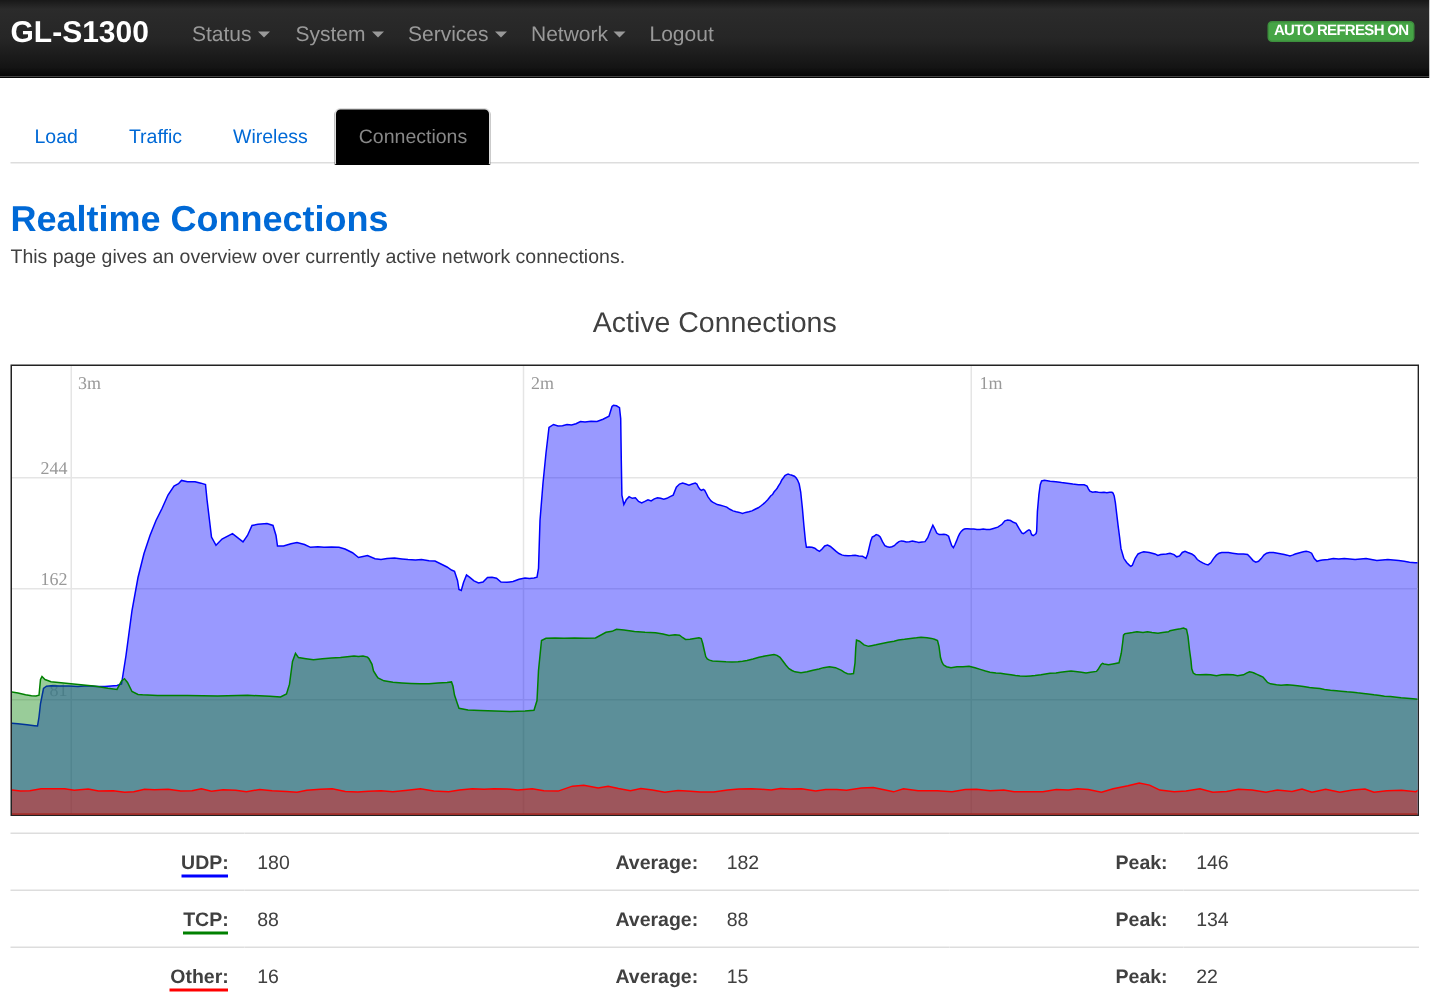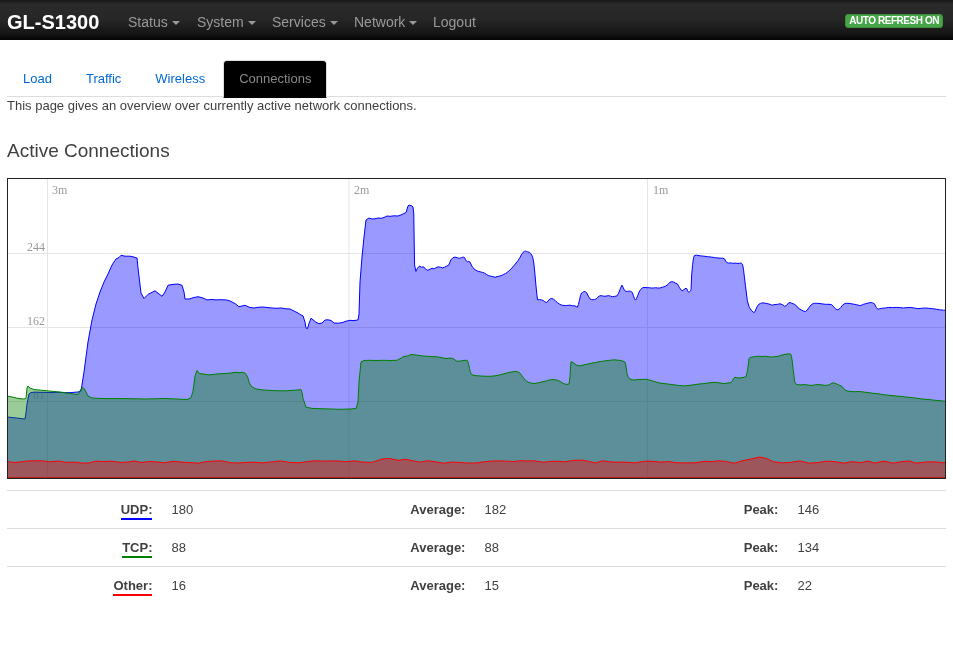--- a/index.html
+++ b/index.html
@@ -1,31 +1,31 @@
 <!DOCTYPE html>
 <html><head>
 <meta charset="utf-8">
 <title>GL-S1300 - Realtime Connections - LuCI</title>
 <style>
 * { box-sizing: border-box; }
 html, body { margin:0; padding:0; background:#fff; font-family:"Liberation Sans", sans-serif; font-size:13px; color:#404040; }
-#navbar { height:40px; background:#252525; background:linear-gradient(to bottom, #181818, #2b2b2b 12%, #262626 50%, #141414 88%, #050505); border-bottom:1px solid #050505; position:relative; }
+#navbar { height:52px; background:#252525; background:linear-gradient(to bottom, #181818, #2b2b2b 12%, #262626 50%, #141414 88%, #050505); border-bottom:1px solid #050505; position:relative; }
 #brand { position:absolute; left:7px; top:9px; color:#ffffff; font-size:20px; font-weight:bold; line-height:26px; }
 #navbar span.item { position:absolute; top:12px; color:#999999; font-size:14px; line-height:20px; }
 .caret { display:inline-block; width:0; height:0; border-top:4px solid #999; border-left:4px solid transparent; border-right:4px solid transparent; margin-left:4px; vertical-align:2px; }
 #autorefresh { position:absolute; right:10px; top:14px; background:#46a546; color:#fff; font-size:10px; font-weight:bold; line-height:10px; padding:1px 3px; border:1px solid #3d8f3d; border-radius:3px; letter-spacing:-0.45px; }
 #container { margin:0 7px; position:relative; }
 #tabs { margin:20px 0 0 0; padding:0; list-style:none; border-bottom:1px solid #ddd; height:37px; }
 #tabs li { float:left; margin-right:2px; margin-bottom:-1px; }
 #tabs li a { display:block; padding:8px 15px; line-height:20px; color:#0069d6; text-decoration:none; border:1px solid transparent; border-radius:4px 4px 0 0; }
 #tabs li.active a { color:#888; background:#000000; border:1px solid #ddd; border-bottom-color:transparent; }
 #tabs:after { content:""; display:block; clear:both; }
 h2 { margin:23px 0 0 0; font-size:24px; line-height:30px; font-weight:bold; color:#0069d6; }
 p.lead { margin:0px 0 0 0; font-size:13px; line-height:18px; color:#404040; }
-h3 { margin:25px 0 0 0; font-size:19px; line-height:22px; font-weight:normal; color:#404040; }
+h3 { margin:25px 0 0 0; font-size:19px; line-height:22px; font-weight:normal; color:#404040;text-align:center; }
 #chartwrap { margin-top:16px; }
 svg { display:block; box-sizing:content-box; }
 #chart { border:1px solid #222; }
 #caption { text-align:right; font-size:12px; color:#404040; margin-top:2px; line-height:16px; }
 table { width:100%; border-collapse:collapse; margin-top:11px; }
 td { padding:8px; line-height:21px; font-size:13px; border-top:1px solid #ddd; width:16.66%; }
 td.l { text-align:right; font-weight:bold; padding-right:11px; }
 .u { display:inline-block; border-bottom:2px solid #0000ff; padding-bottom:1px; line-height:15px; }
 .u.g { border-bottom-color:#008000; }
 .u.r { border-bottom-color:#ff0000; }
@@ -49,20 +49,21 @@
     <li>
         <a>Traffic</a>
       </li>
     <li>
         <a>Wireless</a>
       </li>
     <li class="active">
         <a>Connections</a>
       </li>
   </ul>
+  <h2>Realtime Connections</h2>
   <p class="lead">This page gives an overview over currently active network connections.</p>
   <h3>Active Connections</h3>
   <div id="chartwrap">
   <svg id="chart" width="937" height="299" viewBox="0 0 937 299">
     <rect width="937" height="299" fill="#ffffff"></rect>
     <g stroke="#e5e5e5" stroke-width="1">
       <line x1="39.5" y1="0" x2="39.5" y2="299"></line>
       <line x1="341.0" y1="0" x2="341.0" y2="299"></line>
       <line x1="639.5" y1="0" x2="639.5" y2="299"></line>
       <line x1="0" y1="74.5" x2="937" y2="74.5"></line>

